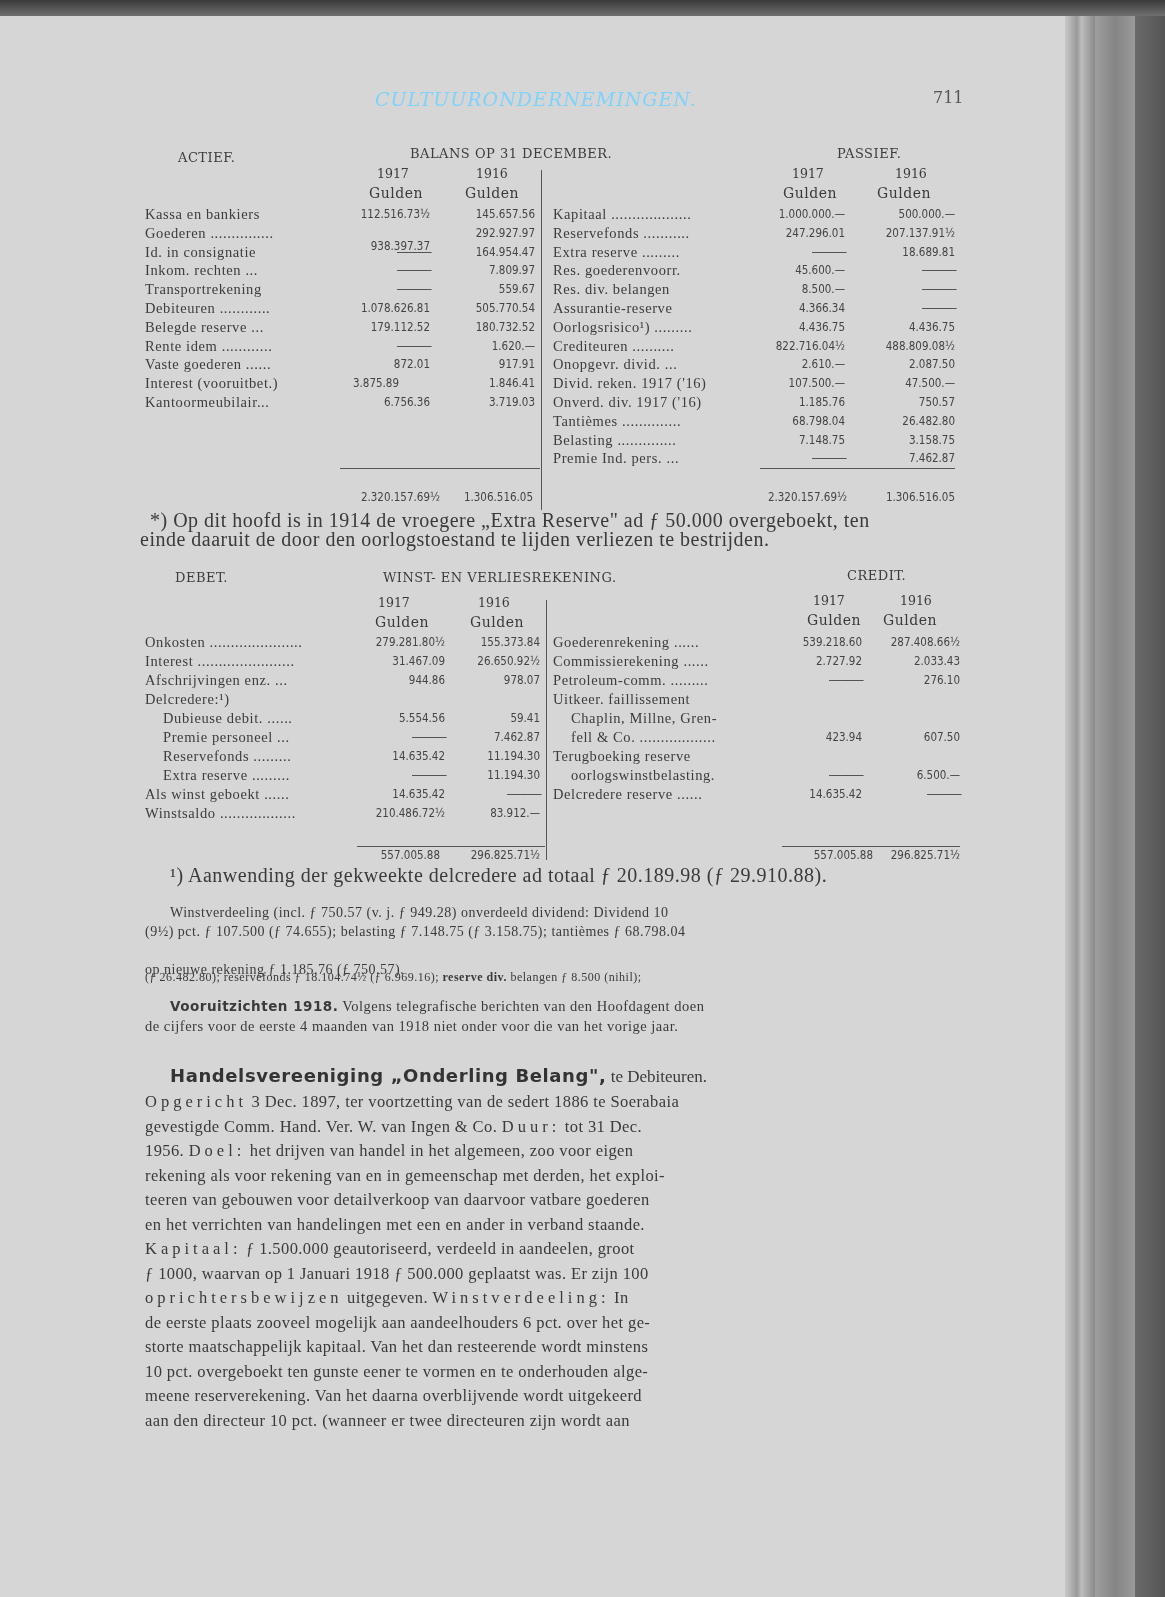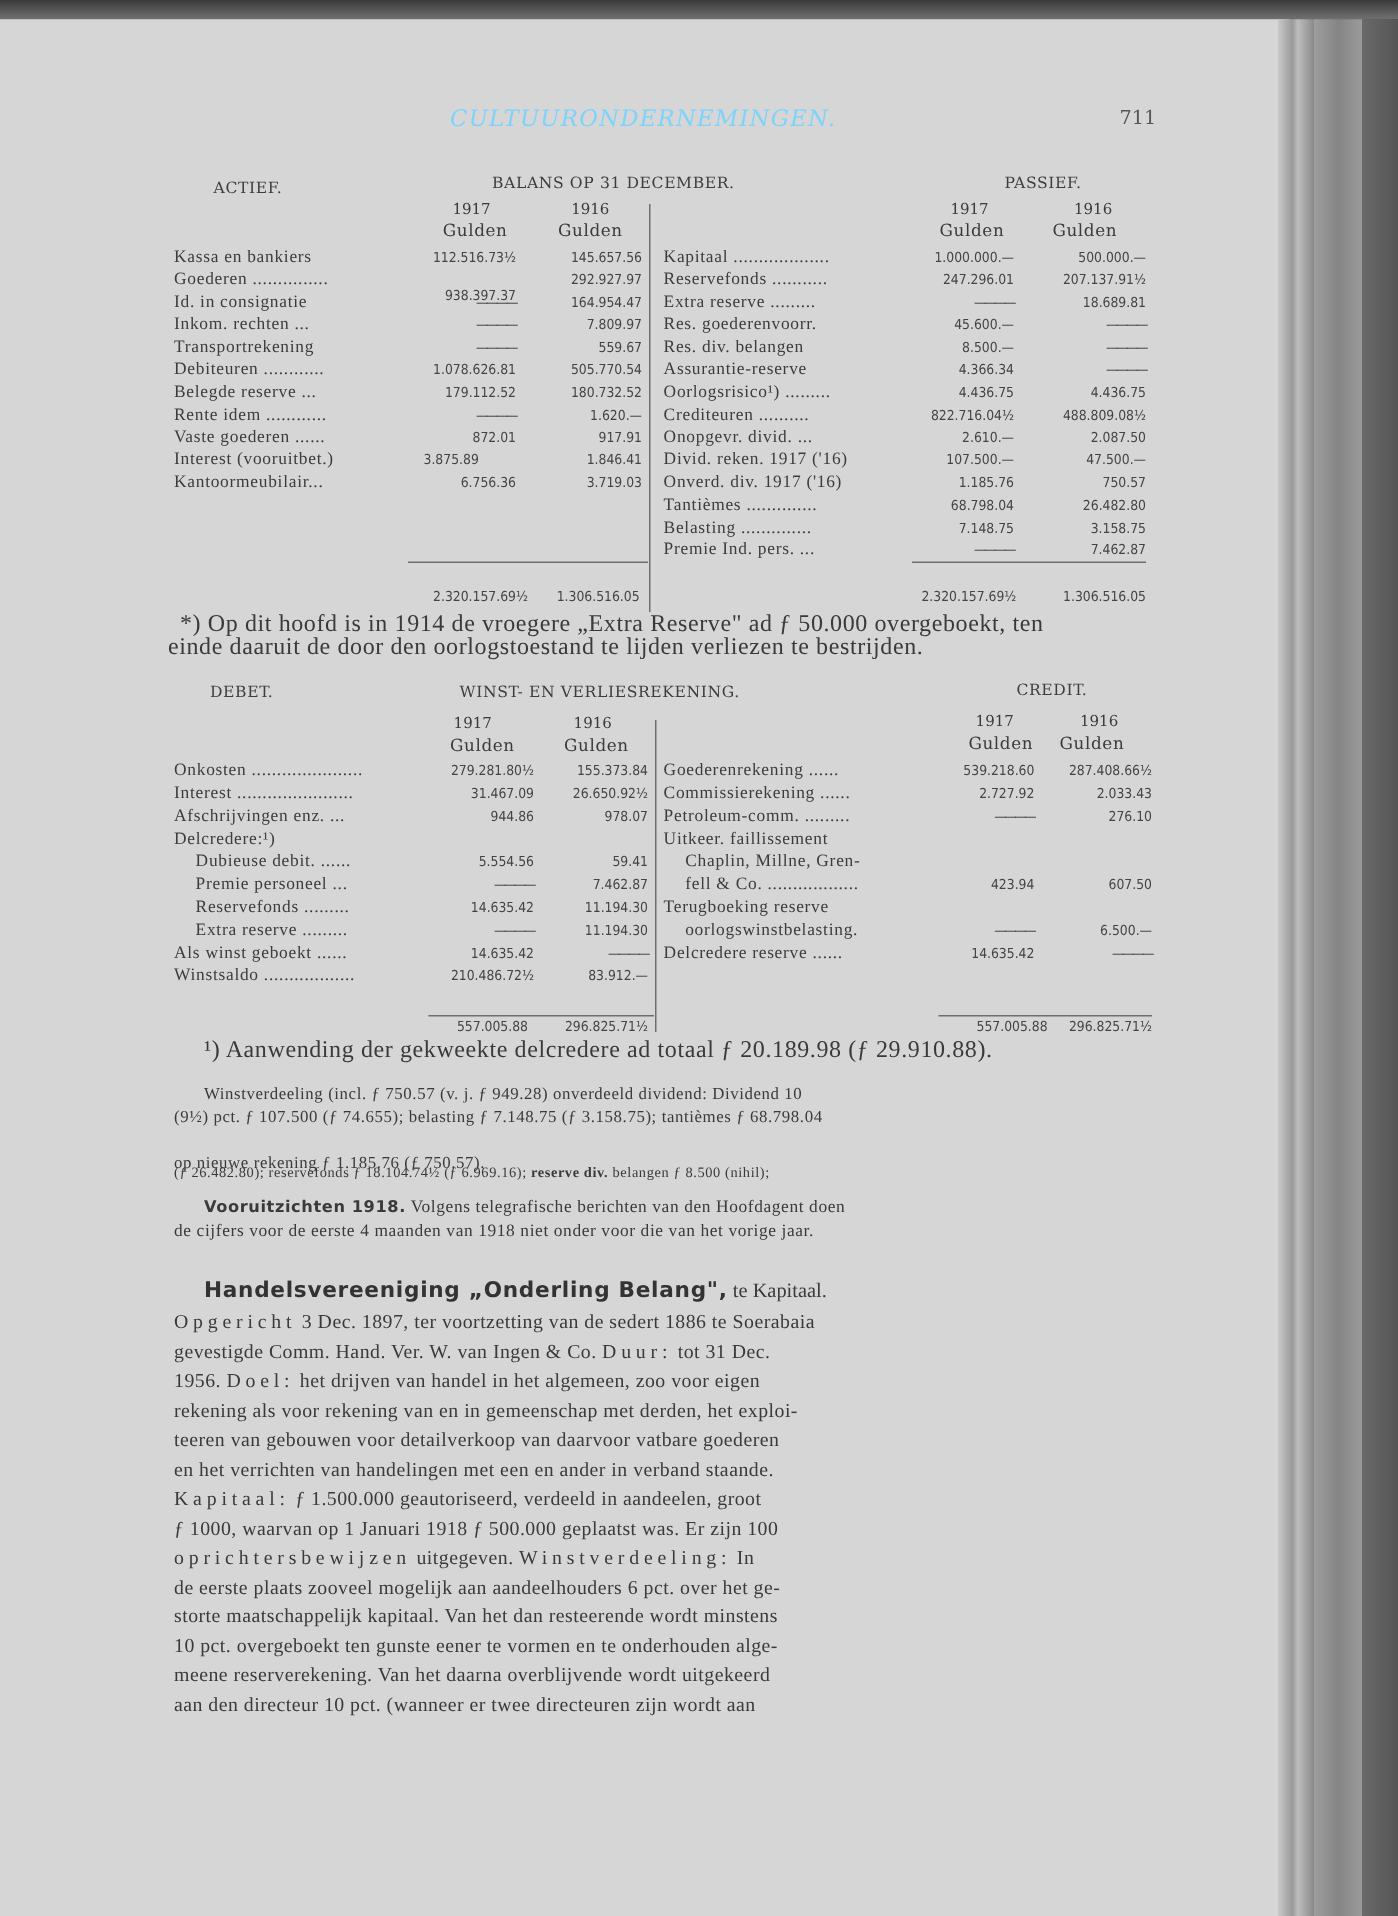--- a/index.html
+++ b/index.html
@@ -335,21 +335,21 @@
 
 <div>
   <div class="para foot" style="left:170px;top:997px;white-space:nowrap;font-size:14.5px;">
     <span class="bold-sans" style="font-size:13.5px;">Vooruitzichten 1918.</span><span> Volgens telegrafische berichten van den Hoofdagent doen</span>
   </div>
   <div class="para foot" style="left:145px;top:1017px;white-space:nowrap;font-size:14.5px;">de cijfers voor de eerste 4 maanden van 1918 niet onder voor die van het vorige jaar.</div>
 </div>
 
 <div>
   <div class="para" style="left:170px;top:1065px;white-space:nowrap;font-size:17px;">
-    <span class="bold-sans" style="font-size:18px;letter-spacing:0.6px;color:#333;">Handelsvereeniging „Onderling Belang",</span><span> te Kapitaal.</span>
+    <span class="bold-sans" style="font-size:18px;letter-spacing:0.6px;color:#333;">Handelsvereeniging „Onderling Belang",</span><span> te Debiteuren.</span>
   </div>
   <div id="company-lines">
       <div class="para body-text" style="left:145px;top:1090px;width:815px;white-space:nowrap;"><span class="spaced">Opgericht</span><span> 3 Dec. 1897, ter voortzetting van de sedert 1886 te Soerabaia</span></div>
       <div class="para body-text" style="left:145px;top:1114.5px;width:815px;white-space:nowrap;"><span>gevestigde Comm. Hand. Ver. W. van Ingen &amp; Co. </span><span class="spaced">Duur:</span><span> tot 31 Dec.</span></div>
       <div class="para body-text" style="left:145px;top:1139px;width:815px;white-space:nowrap;"><span>1956. </span><span class="spaced">Doel:</span><span> het drijven van handel in het algemeen, zoo voor eigen</span></div>
       <div class="para body-text" style="left:145px;top:1163.5px;width:815px;white-space:nowrap;"><span>rekening als voor rekening van en in gemeenschap met derden, het exploi-</span></div>
       <div class="para body-text" style="left:145px;top:1188px;width:815px;white-space:nowrap;"><span>teeren van gebouwen voor detailverkoop van daarvoor vatbare goederen</span></div>
       <div class="para body-text" style="left:145px;top:1212.5px;width:815px;white-space:nowrap;"><span>en het verrichten van handelingen met een en ander in verband staande.</span></div>
       <div class="para body-text" style="left:145px;top:1237px;width:815px;white-space:nowrap;"><span class="spaced">Kapitaal:</span><span> ƒ 1.500.000 geautoriseerd, verdeeld in aandeelen, groot</span></div>
       <div class="para body-text" style="left:145px;top:1261.5px;width:815px;white-space:nowrap;"><span>ƒ 1000, waarvan op 1 Januari 1918 ƒ 500.000 geplaatst was. Er zijn 100</span></div>

